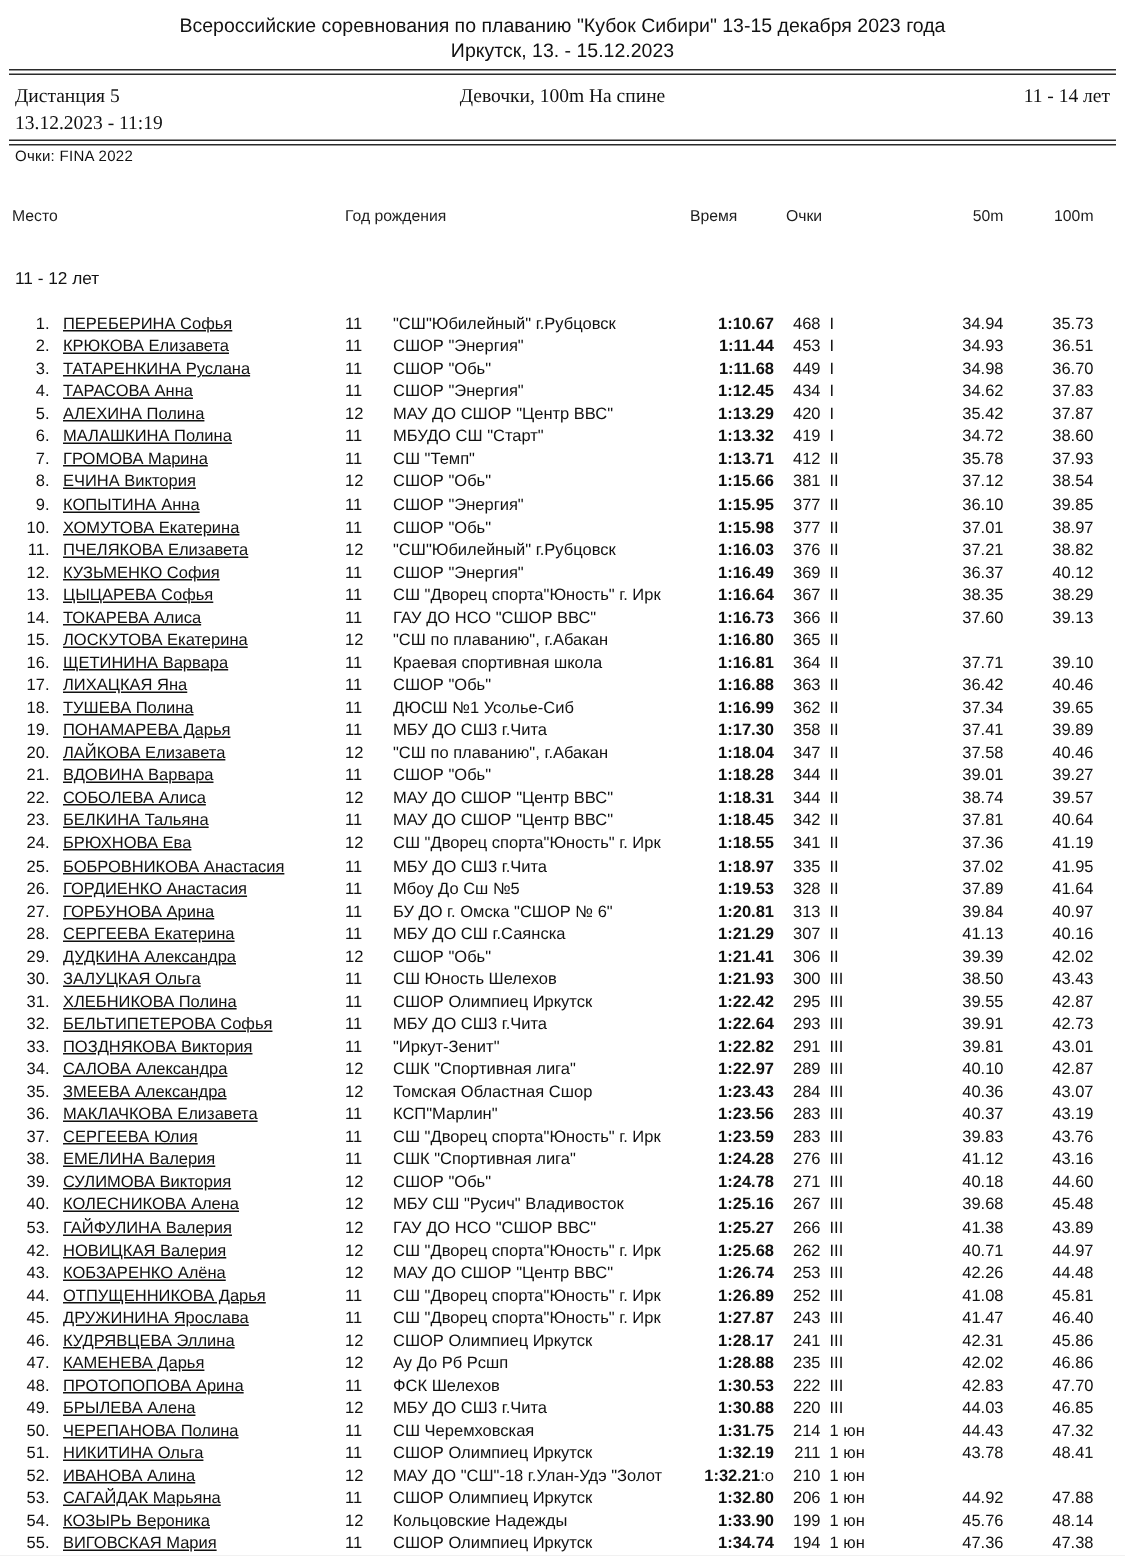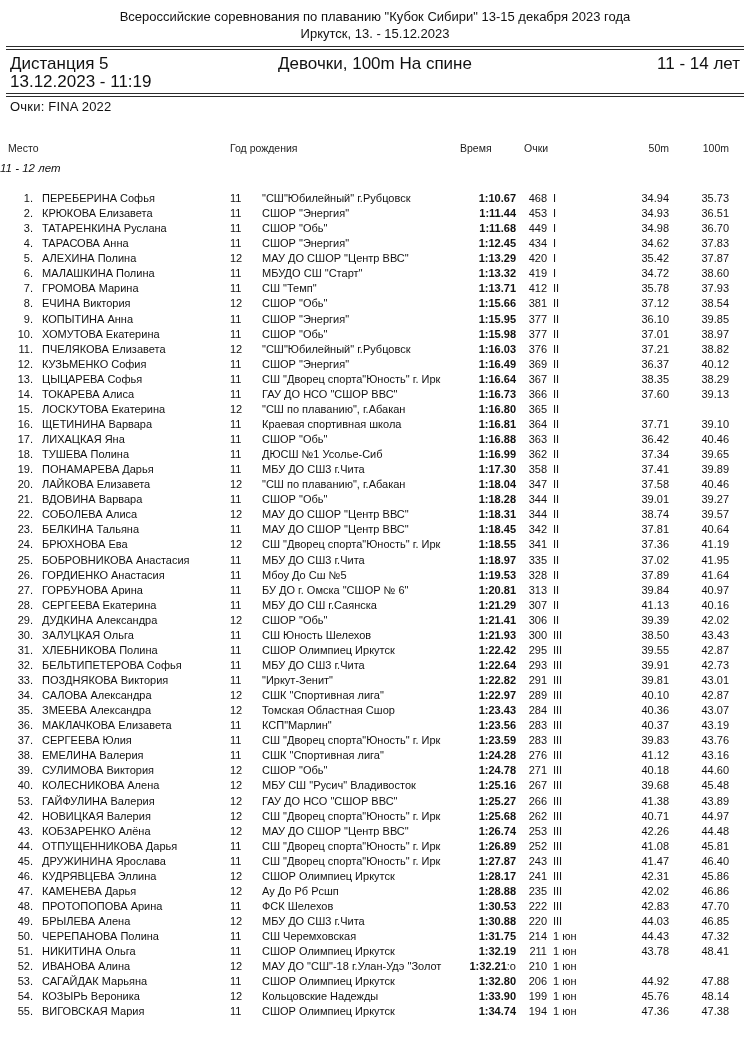--- a/index.html
+++ b/index.html
@@ -7,41 +7,41 @@
     width:750px; height:1037px; margin:0 auto; background:#ffffff;
     color:#111; font-family:"Liberation Sans", sans-serif;
     position:relative; overflow:hidden; box-sizing:border-box;
   }
   .title-block { text-align:center; padding-top:8px; font-size:13px; line-height:17px; }
   .rule { height:2px; border-top:1px solid #2b2b2b; border-bottom:1px solid #2b2b2b; margin:0 6px; }
   .rule-top { margin-top:4px; }
   .rule-mid { margin-top:3px; }
   .meta {
     display:grid; grid-template-columns:1fr auto 1fr;
-    padding:5px 10px 0 10px; font-size:17px; line-height:17.5px;
+    padding:5px 10px 0 10px; font-size:13px; line-height:17.5px;font-family:Liberation Serif, serif;
   }
   .meta .right { text-align:right; }
-  .note { font-size:13px; padding:2px 0 0 10px; letter-spacing:0.2px; }
+  .note { font-size:10px; padding:2px 0 0 10px; letter-spacing:0.2px; }
   .col-headers {
     display:grid; grid-template-columns:222px 230px 56px 84px 69px 60px;
     padding:0 21px 0 8px; margin-top:28px; font-size:10.5px; color:#1c1c1c;
   }
   .col-headers .h-time { }
   .col-headers .h-points { padding-left:8px; }
   .col-headers .h-50, .col-headers .h-100 { text-align:right; }
-  .age-group { font-size:11.5px; margin-top:8px;font-style:italic; }
+  .age-group { font-size:11.5px; padding-left:10px; margin-top:30px; }
   .rows { margin-top:17px; }
   .row {
     display:grid;
     grid-template-columns:25px 197px 32px 198px 56px 31px 53px 69px 60px;
     padding:0 21px 0 8px; height:15.07px; font-size:11px; line-height:15px;
     align-items:baseline; white-space:nowrap;
   }
   .c-place { text-align:right; }
-  .c-name  { padding-left:9px; overflow:hidden; }
+  .c-name  { padding-left:9px; overflow:hidden;text-decoration:underline; }
   .c-club  { overflow:hidden; }
   .c-time  { text-align:right; font-weight:bold; }
   .c-time .sfx { font-weight:normal; }
   .c-points{ text-align:right; }
   .c-badge { padding-left:6px; }
   .c-s50, .c-s100 { text-align:right; }
 </style>
 </head>
 <body>
 

